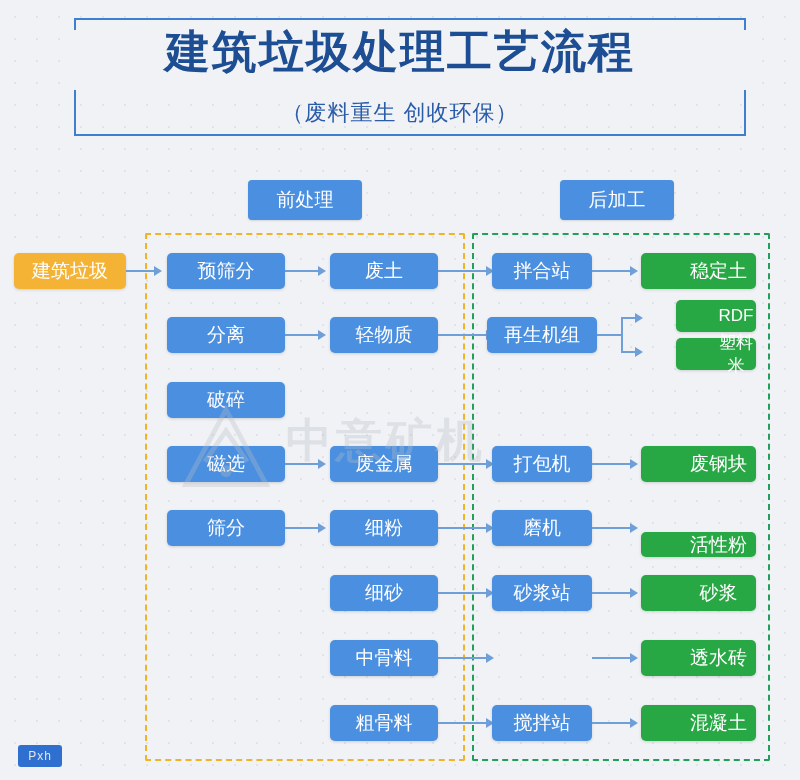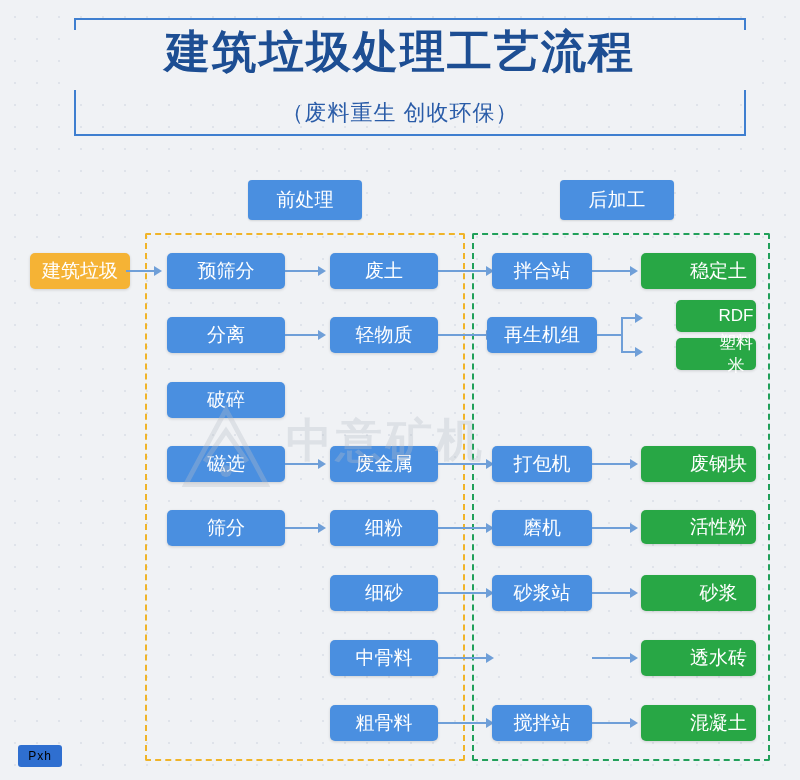--- a/index.html
+++ b/index.html
@@ -94,21 +94,21 @@
   #wm .wm-sub{
     position:absolute;left:118px;top:74px;font-size:19px;
     color:#c2c8d1;letter-spacing:2px;white-space:nowrap;
   }
   #wm .wm-mark{
     position:absolute;left:10px;top:10px;width:96px;height:96px;
   }
   
   #corner{
     position:absolute;left:18px;top:745px;width:44px;height:22px;
-    background:#2f6fd0;border-radius:3px;color:#000000;font-size:12px;
+    background:#2f6fd0;border-radius:3px;color:#e5e5e5;font-size:12px;
     display:flex;align-items:center;justify-content:center;letter-spacing:1px;
   }
 </style>
 </head>
 <body>
 
 <div id="dots"></div>
 
 <div id="stage">
 
@@ -118,21 +118,21 @@
   <div class="hdr-mask-mid"></div>
   <div class="title">建筑垃圾处理工艺流程</div>
   <div class="subtitle">（废料重生  创收环保）</div>
 
   <div class="dashed" id="box-pre"></div>
   <div class="dashed" id="box-post"></div>
 
   <div class="grp-tab" id="grp-pre">前处理</div>
   <div class="grp-tab" id="grp-post">后加工</div>
 
-  <div class="node orange" style="left:14px;top:253px;width:100px;height:36px;margin-left:16px;">建筑垃圾</div>
+  <div class="node orange" style="left:14px;top:253px;width:112px;height:36px;">建筑垃圾</div>
   <div class="conn" style="left:126px;top:270px;width:28px;height:2px;"></div>
   <div class="harrow" style="left:154px;top:266px;"></div>
 
   <div class="node blue" style="left:167px;top:253px;width:118px;height:36px;">预筛分</div>
   <div class="node blue" style="left:167px;top:317px;width:118px;height:36px;">分离</div>
   <div class="node blue" style="left:167px;top:382px;width:118px;height:36px;">破碎</div>
   <div class="node blue" style="left:167px;top:446px;width:118px;height:36px;">磁选</div>
   <div class="node blue" style="left:167px;top:510px;width:118px;height:36px;">筛分</div>
 
   <div class="conn" style="left:285px;top:270px;width:33px;height:2px;"></div>
@@ -205,21 +205,21 @@
   <div class="conn" style="left:592px;top:657px;width:38px;height:2px;"></div>
   <div class="harrow" style="left:630px;top:653px;"></div>
 
   <div class="conn" style="left:592px;top:722px;width:38px;height:2px;"></div>
   <div class="harrow" style="left:630px;top:718px;"></div>
 
   <div class="node green" style="left:641px;top:253px;width:115px;height:36px;">稳定土</div>
   <div class="node green small" style="left:676px;top:300px;width:80px;height:32px;">RDF</div>
   <div class="node green small" style="left:676px;top:338px;width:80px;height:32px;">塑料米</div>
   <div class="node green" style="left:641px;top:446px;width:115px;height:36px;">废钢块</div>
-  <div class="node green" style="left:641px;top:510px;width:115px;height:34px;">活性粉</div>
+  <div class="node green" style="left:641px;top:532px;width:115px;height:25px;">活性粉</div>
   <div class="node green" style="left:641px;top:575px;width:115px;height:36px;">砂浆</div>
   <div class="node green" style="left:641px;top:640px;width:115px;height:36px;">透水砖</div>
   <div class="node green" style="left:641px;top:705px;width:115px;height:36px;">混凝土</div>
 
   <div id="wm">
     <svg class="wm-mark" viewBox="0 0 100 100">
       <path d="M50 8 L92 86 L8 86 Z" fill="none" stroke="#b9bfc8" stroke-width="5"></path>
       <path d="M28 62 L50 30 L72 62" fill="none" stroke="#b9bfc8" stroke-width="5"></path>
       <circle cx="50" cy="72" r="6" fill="#b9bfc8"></circle>
     </svg>

